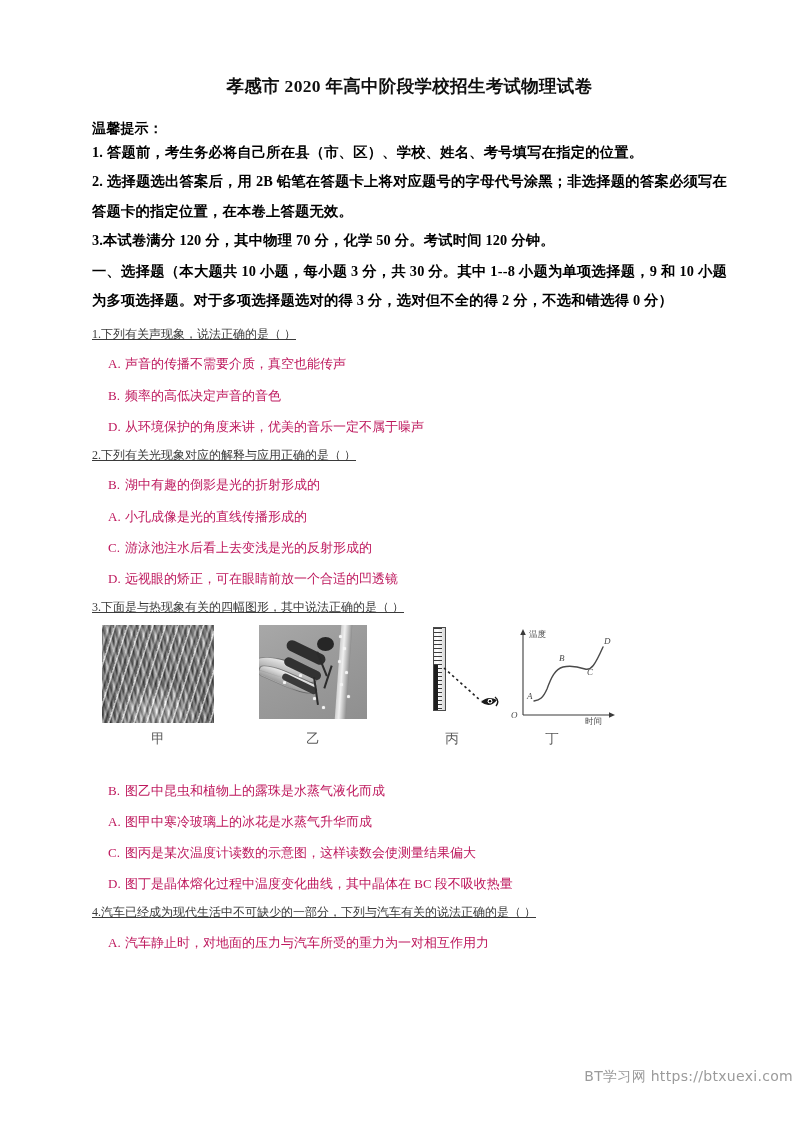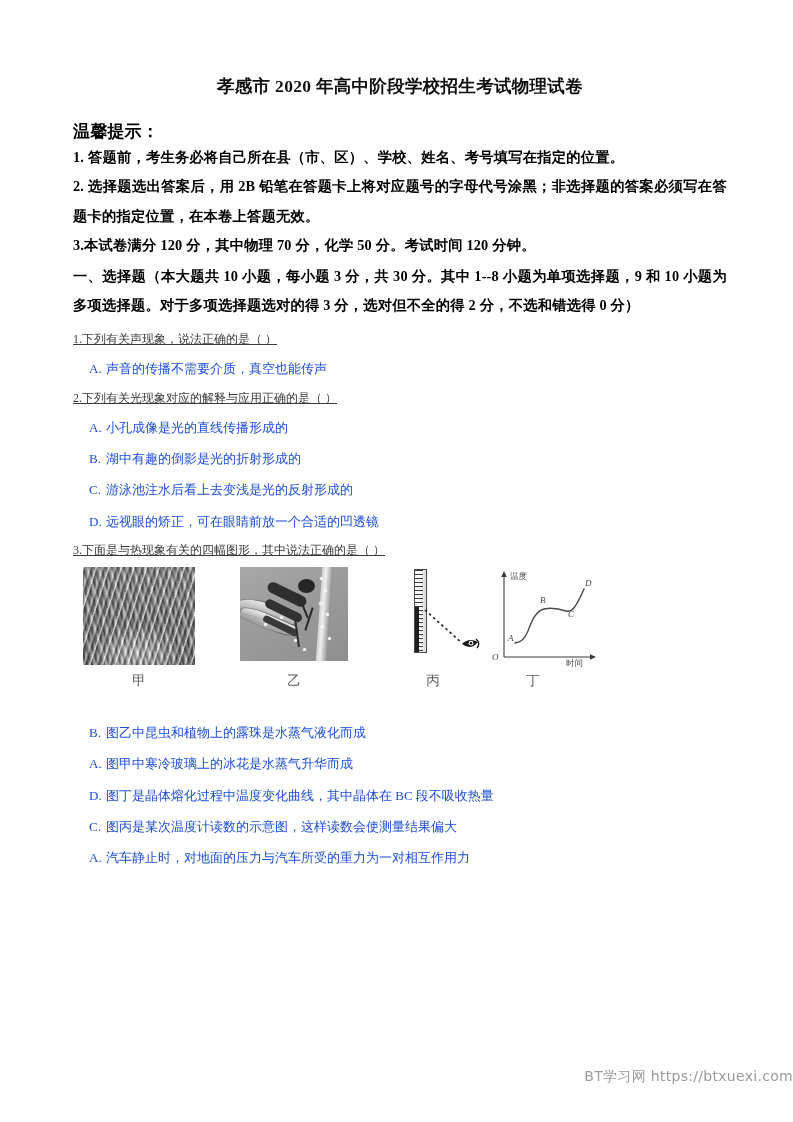--- a/index.html
+++ b/index.html
@@ -14,32 +14,32 @@
     font-family: "Liberation Serif", "DejaVu Serif", serif;
     color: #000000;
     overflow: hidden;
   }
   .page {
     position: absolute;
     left: 0; top: 0;
     width: 789px;
     height: 1122px;
     box-sizing: border-box;
-    padding: 62px 62px 0 73px;
+    padding: 62px 62px 0 92px;
   }
   .doc-title {
     text-align: center;
     font-size: 17.5px;
     font-weight: bold;
     letter-spacing: 0.3px;
     margin: 12px 0 0 0;
     color: #101010;
   }
   .notice-heading {
-    font-size: 17px;
+    font-size: 14px;
     font-weight: bold;
     margin: 22px 0 0 0;
     letter-spacing: 0.2px;
   }
   .notice-line {
     font-size: 14.3px;
     font-weight: bold;
     line-height: 2.05;
     letter-spacing: 0.2px;
     margin: 0;
@@ -57,21 +57,21 @@
     font-size: 12px;
     line-height: 1.55;
     margin: 9px 0 0 0;
     color: #3a3a3a;
     text-decoration: underline;
   }
   .q-option {
     font-size: 13px;
     line-height: 1.55;
     margin: 11px 0 0 16px;
-    color: #1d4ed8;
+    color: #be185d;
   }
   .q-option .opt-letter {
     display: inline-block;
     min-width: 17px;
   }
 
   
   .fig-row {
     position: relative;
     height: 145px;
@@ -211,24 +211,26 @@
   <p class="notice-heading">温馨提示：</p>
 
   <p class="notice-line">1. 答题前，考生务必将自己所在县（市、区）、学校、姓名、考号填写在指定的位置。</p>
   <p class="notice-line">2. 选择题选出答案后，用 2B 铅笔在答题卡上将对应题号的字母代号涂黑；非选择题的答案必须写在答题卡的指定位置，在本卷上答题无效。</p>
   <p class="notice-line">3.本试卷满分 120 分，其中物理 70 分，化学 50 分。考试时间 120 分钟。</p>
 
   <p class="section-heading">一、选择题（本大题共 10 小题，每小题 3 分，共 30 分。其中 1--8 小题为单项选择题，9 和 10 小题为多项选择题。对于多项选择题选对的得 3 分，选对但不全的得 2 分，不选和错选得 0 分）</p>
 
   <p class="q-stem"><span>1.</span><span>下列有关声现象，说法正确的是（      ）</span></p>
   <p class="q-option"><span class="opt-letter">A.</span><span>声音的传播不需要介质，真空也能传声</span></p>
+  <p class="q-option"><span class="opt-letter">B.</span><span>频率的高低决定声音的音色</span></p>
+  <p class="q-option"><span class="opt-letter">D.</span><span>从环境保护的角度来讲，优美的音乐一定不属于噪声</span></p>
 
   <p class="q-stem"><span>2.</span><span>下列有关光现象对应的解释与应用正确的是（      ）</span></p>
+  <p class="q-option"><span class="opt-letter">B.</span><span>湖中有趣的倒影是光的折射形成的</span></p>
   <p class="q-option"><span class="opt-letter">A.</span><span>小孔成像是光的直线传播形成的</span></p>
-  <p class="q-option"><span class="opt-letter">B.</span><span>湖中有趣的倒影是光的折射形成的</span></p>
   <p class="q-option"><span class="opt-letter">C.</span><span>游泳池注水后看上去变浅是光的反射形成的</span></p>
   <p class="q-option"><span class="opt-letter">D.</span><span>远视眼的矫正，可在眼睛前放一个合适的凹透镜</span></p>
 
   <p class="q-stem"><span>3.</span><span>下面是与热现象有关的四幅图形，其中说法正确的是（      ）</span></p>
 
   <div class="fig-row">
 
     <div class="fig" style="left:10px;">
       <div class="photo-ice"></div>
     </div>
@@ -296,20 +298,21 @@
           <text x="97" y="19" font-family="Liberation Serif, serif" font-size="9" font-style="italic" fill="#4a4a4a">D</text>
         </svg>
       </div>
     </div>
     <div class="fig-caption" style="left:430px;">丁</div>
 
   </div>
 
   <p class="q-option"><span class="opt-letter">B.</span><span>图乙中昆虫和植物上的露珠是水蒸气液化而成</span></p>
   <p class="q-option"><span class="opt-letter">A.</span><span>图甲中寒冷玻璃上的冰花是水蒸气升华而成</span></p>
+  <p class="q-option"><span class="opt-letter">C.</span><span>图丙是某次温度计读数的示意图，这样读数会使测量结果偏大</span></p>
   <p class="q-option"><span class="opt-letter">D.</span><span>图丁是晶体熔化过程中温度变化曲线，其中晶体在 BC 段不吸收热量</span></p>
-  <p class="q-option"><span class="opt-letter">C.</span><span>图丙是某次温度计读数的示意图，这样读数会使测量结果偏大</span></p>
-
+
+  <p class="q-stem"><span>4.</span><span>汽车已经成为现代生活中不可缺少的一部分，下列与汽车有关的说法正确的是（      ）</span></p>
   <p class="q-option"><span class="opt-letter">A.</span><span>汽车静止时，对地面的压力与汽车所受的重力为一对相互作用力</span></p>
 
 </div>
 
 <div class="footer">BT学习网 https://btxuexi.com</div>
 
 </body></html>

